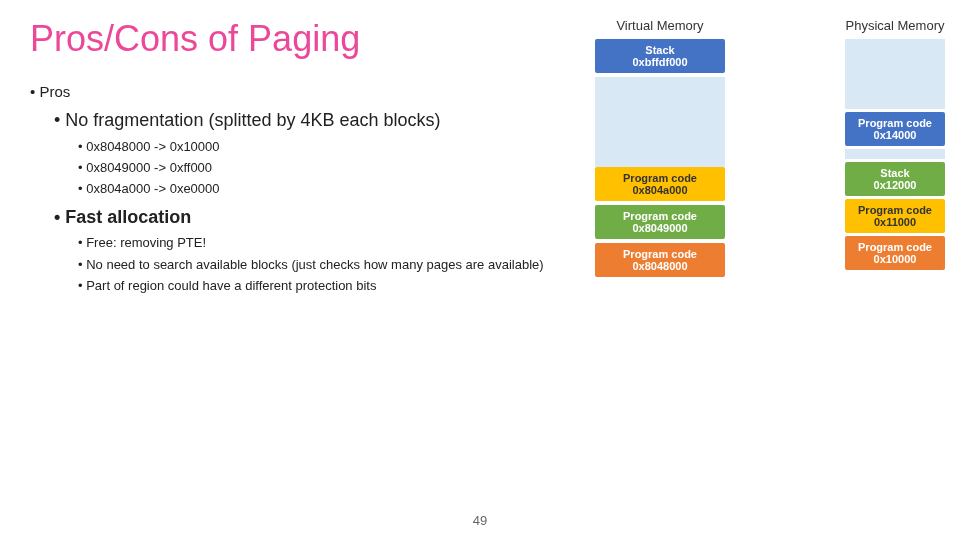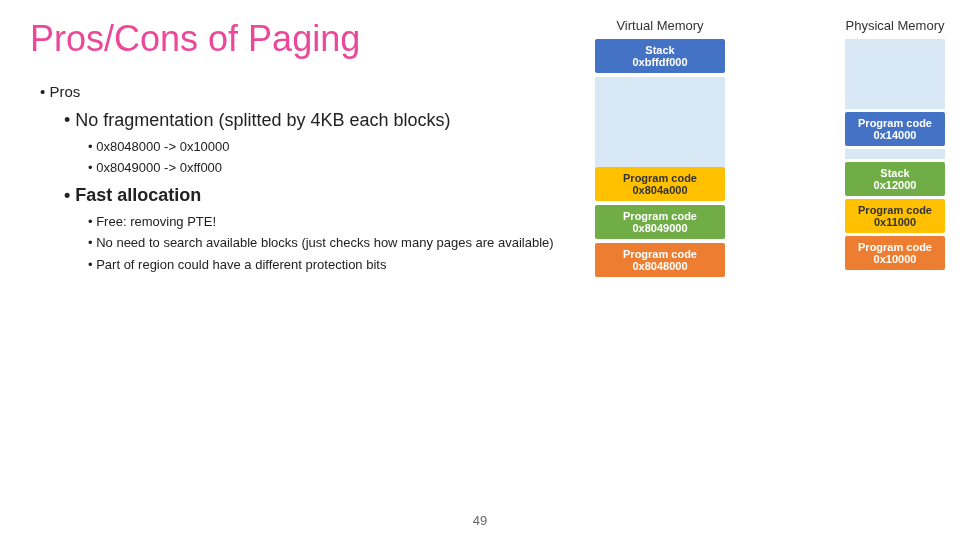--- a/index.html
+++ b/index.html
@@ -22,21 +22,20 @@
     }
 
     .content-area {
       position: absolute;
       top: 80px;
       left: 30px;
       width: 530px;
       font-size: 13.5px;
       color: #222;
       line-height: 1.55;
-      margin-left: 10px;
     }
 
     .bullet-l1 {
       margin-bottom: 4px;
       font-size: 15px;
     }
     .bullet-l2 {
       margin-left: 24px;
       margin-bottom: 2px;
       font-size: 18px;
@@ -178,20 +177,23 @@
   <div class="bullet-l2">
     • <span>No fragmentation (splitted by 4KB each blocks)</span>
   </div>
 
 
   <div class="bullet-l3">
     • <span>0x8048000 -&gt; 0x10000</span>
   </div>
   <div class="bullet-l3">
     • <span>0x8049000 -&gt; 0xff000</span>
+  </div>
+  <div class="bullet-l3">
+    • <span>0x804a000 -&gt; 0xe0000</span>
   </div>
 
   <div class="bullet-l2" style="margin-top:4px;font-weight:bold;">
     • <span>Fast allocation</span>
   </div>
 
   <div class="bullet-l3">
     • <span>Free: removing PTE!</span>
   </div>
   <div class="bullet-l3">

